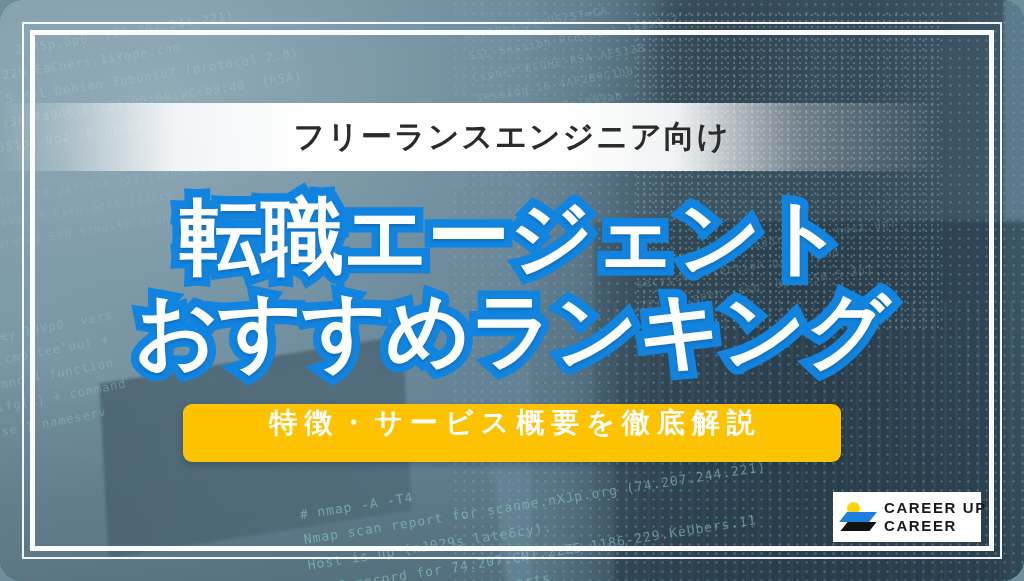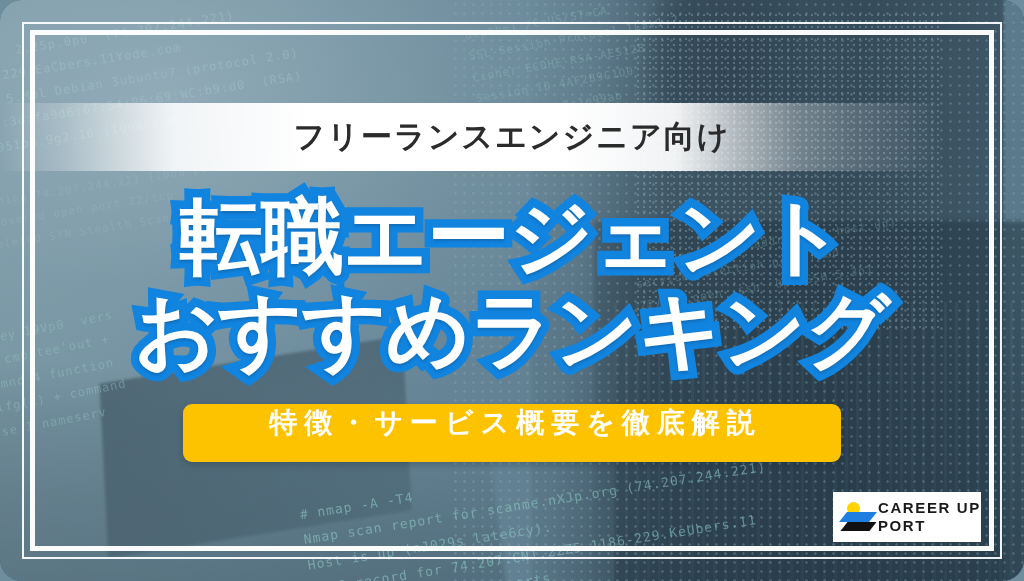--- a/index.html
+++ b/index.html
@@ -175,21 +175,21 @@
   }
 
   
   .logo-box {
     position:absolute;
     left:833px; top:492px;
     width:148px; height:50px;
     background:#ffffff;
     display:flex; align-items:center;
     padding:0 9px;
-    gap:2px;
+    gap:8px;
   }
   .logo-mark {
     position:relative;
     width:34px; height:32px;
     flex:none;
   }
   .logo-sun {
     position:absolute;
     left:5px; top:1px;
     width:13px; height:13px;
@@ -286,17 +286,17 @@
   </div>
 
   <div class="logo-box">
     <span class="logo-mark">
       <span class="logo-sun"></span>
       <span class="logo-slab-blue"></span>
       <span class="logo-slab-black"></span>
     </span>
     <span class="logo-words">
       <span class="logo-line">CAREER UP</span>
-      <span class="logo-line">PORT</span>
+      <span class="logo-line">CAREER</span>
     </span>
   </div>
 
 </div>
 
 </body></html>

